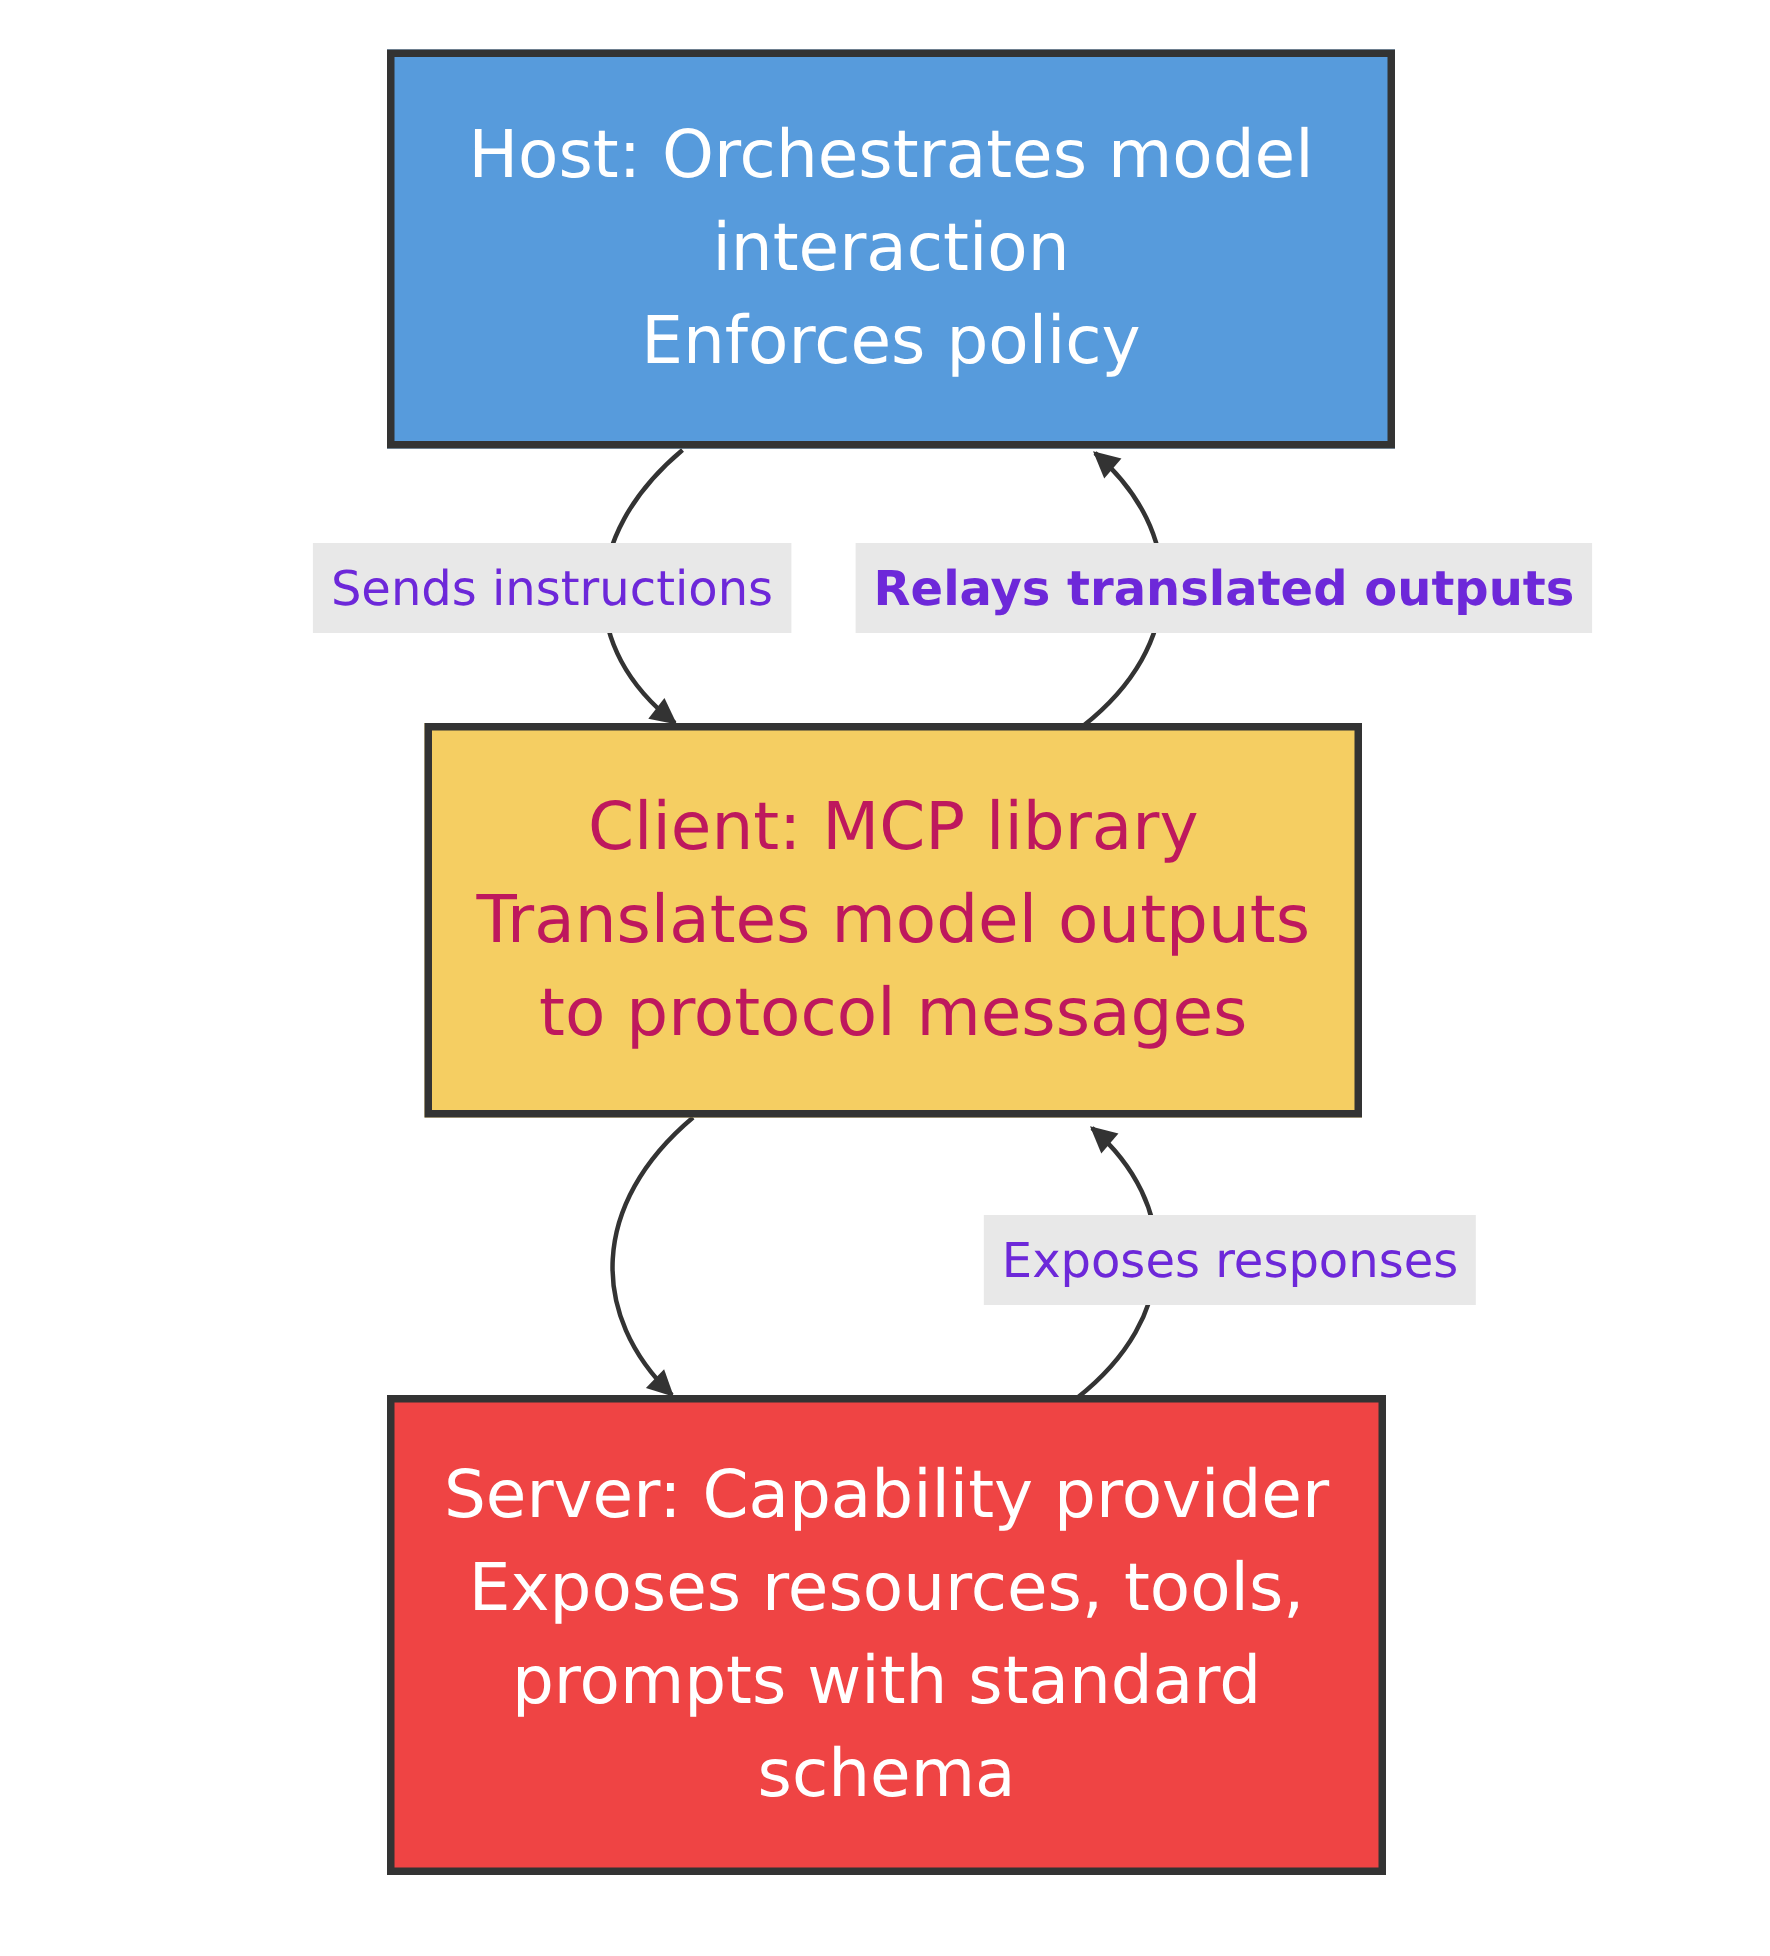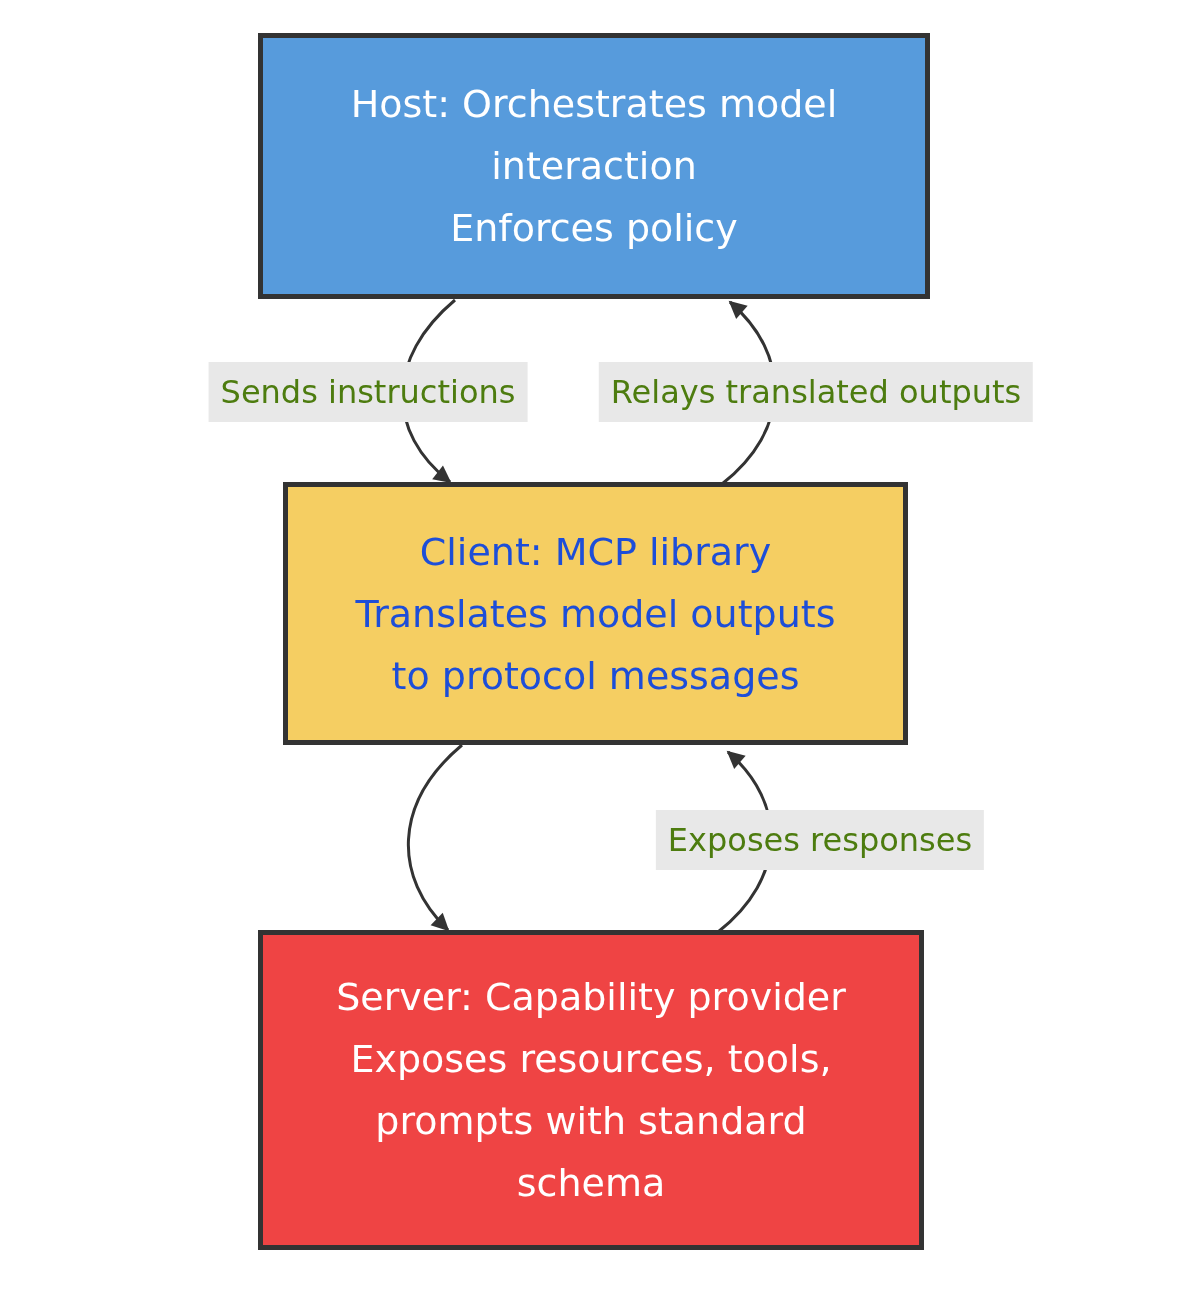--- a/index.html
+++ b/index.html
@@ -24,33 +24,33 @@
     position: absolute;
     z-index: 2;
     border: 5px solid #333333;
     box-sizing: border-box;
     display: flex;
     align-items: center;
     justify-content: center;
     text-align: center;
   }
   .node-label {
-    font-size: 38px;
+    font-size: 44px;
     line-height: 62px;
     white-space: pre-line;
   }
   .edge-label {
     position: absolute;
     z-index: 3;
     transform: translateX(-50%);
     height: 60px;
     line-height: 60px;
     padding: 0 12px;
     font-size: 32px;
-    color: #4d7c0f;
+    color: #6d28d9;
     white-space: nowrap;
     text-align: center;
   }
 </style>
 </head>
 <body>
 
 <div class="canvas">
 
   <svg class="edges-layer" width="1180" height="1304" viewBox="0 0 1180 1304">
@@ -60,33 +60,33 @@
       </marker>
     </defs>
     <path class="edge-path" d="M 455,300 C 386,358 386,432 450,482" marker-end="url(#arrowhead)" style="stroke: rgb(51, 51, 51);"></path>
     <path class="edge-path" d="M 722,484 C 791,430 791,355 730,302" marker-end="url(#arrowhead)" style="stroke: rgb(51, 51, 51);"></path>
     <path class="edge-path" d="M 462,745 C 393,803 393,877 448,930" marker-end="url(#arrowhead)" style="stroke: rgb(51, 51, 51);"></path>
     <path class="edge-path" d="M 718,932 C 787,878 787,803 728,752" marker-end="url(#arrowhead)" style="stroke: rgb(51, 51, 51);"></path>
   </svg>
 
   <div class="edge-label" style="left: 368px; top: 362px; background-color: rgb(232, 232, 232);">Sends instructions</div>
 
-  <div class="edge-label" style="left: 816px; top: 362px; background-color: rgb(232, 232, 232);">Relays translated outputs</div>
+  <div class="edge-label" style="left: 816px; top: 362px; background-color: rgb(232, 232, 232); font-weight: bold;">Relays translated outputs</div>
 
 
   <div class="edge-label" style="left: 820px; top: 810px; background-color: rgb(232, 232, 232);">Exposes responses</div>
 
   <div class="node" style="left: 258px; top: 33px; width: 672px; height: 266px; background-color: rgb(87, 155, 220);">
     <div class="node-label" style="color: rgb(255, 255, 255);">Host: Orchestrates model
 interaction
 Enforces policy</div>
   </div>
 
   <div class="node" style="left: 283px; top: 482px; width: 625px; height: 263px; background-color: rgb(245, 206, 98);">
-    <div class="node-label" style="color: #1d4ed8;">Client: MCP library
+    <div class="node-label" style="color: #be185d;">Client: MCP library
 Translates model outputs
 to protocol messages</div>
   </div>
 
   <div class="node" style="left: 258px; top: 930px; width: 666px; height: 320px; background-color: #ef4444;">
     <div class="node-label" style="color: rgb(255, 255, 255);">Server: Capability provider
 Exposes resources, tools,
 prompts with standard
 schema</div>
   </div>

